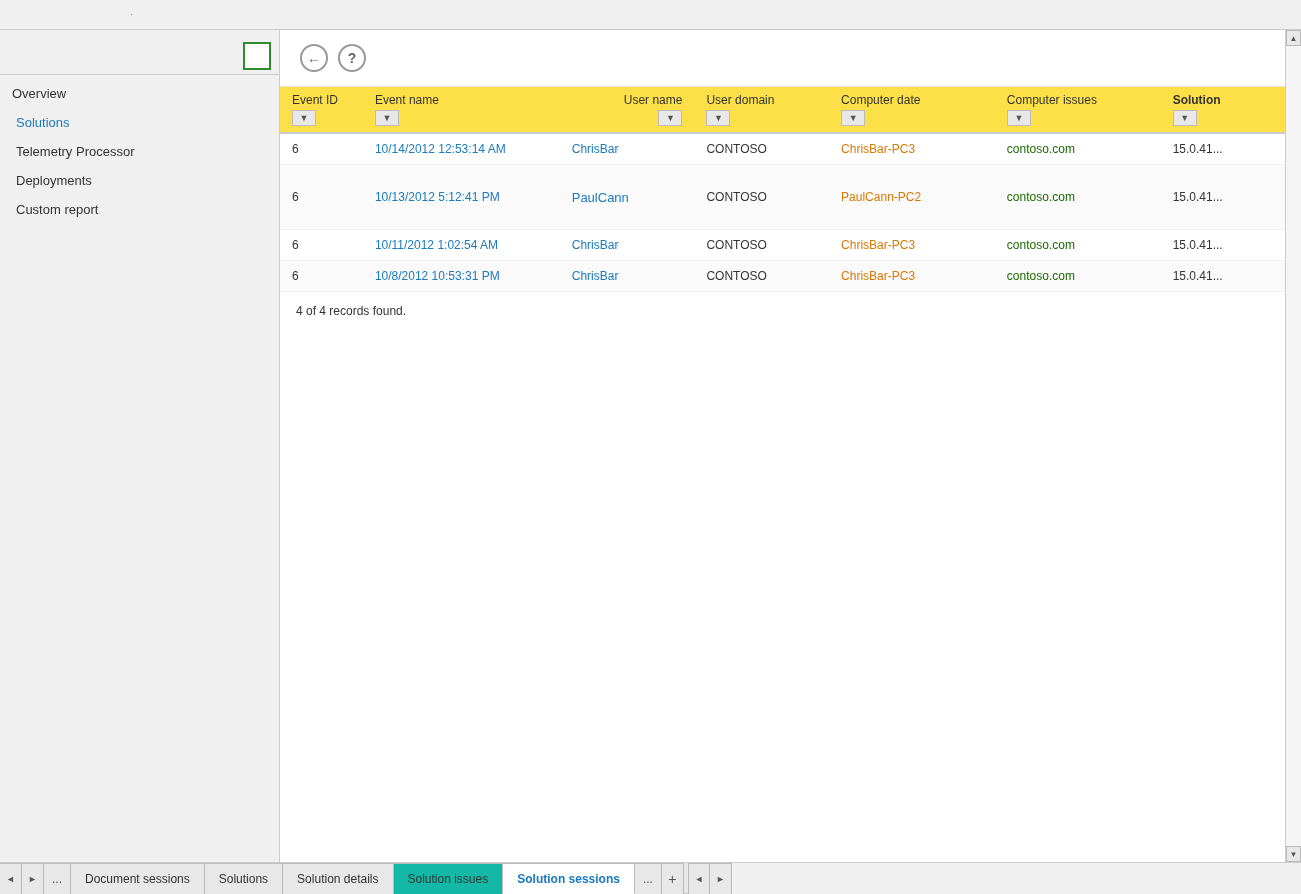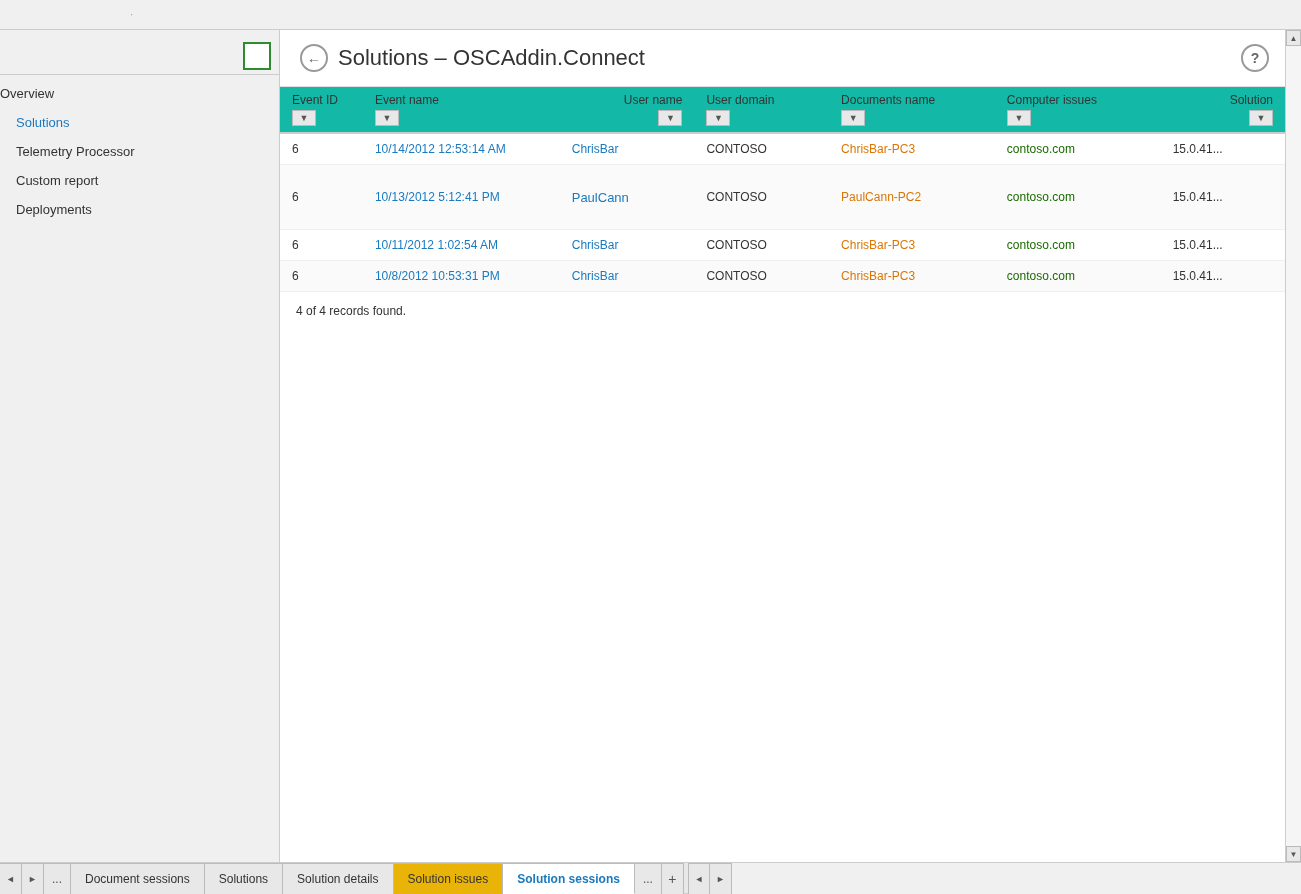--- a/index.html
+++ b/index.html
@@ -60,68 +60,67 @@
 
   <div style="display:flex; flex:1; overflow:hidden;">
 
     <div style="width:280px; background:#f0f0f0; border-right:1px solid #ccc; flex-shrink:0; padding-top:8px;">
 
       <div style="display:flex; justify-content:flex-end; padding:4px 8px; border-bottom:1px solid #ccc; margin-bottom:4px;">
         <div style="width:28px; height:28px; border:2px solid #2e8b2e; background:#fff; cursor:pointer;"></div>
       </div>
 
       <div id="sidebar-items-container">
-          <div style="padding: 7px 0; cursor: pointer; font-size: 13px; color: rgb(51, 51, 51);">Overview</div>
+          <div style="padding: 7px 12px; cursor: pointer; font-size: 13px; color: rgb(51, 51, 51);">Overview</div>
           <div style="padding: 7px 16px; cursor: pointer; font-size: 13px; color: rgb(26, 122, 191);">Solutions</div>
           <div style="padding: 7px 16px; cursor: pointer; font-size: 13px; color: rgb(51, 51, 51);">Telemetry Processor</div>
+          <div style="padding: 7px 16px; cursor: pointer; font-size: 13px; color: rgb(51, 51, 51);">Deployments</div>
           <div style="padding: 7px 16px; cursor: pointer; font-size: 13px; color: rgb(51, 51, 51);">Custom report</div>
-          <div style="padding: 7px 16px; cursor: pointer; font-size: 13px; color: rgb(51, 51, 51);">Deployments</div>
         </div>
     </div>
 
     <div style="flex:1; display:flex; overflow:hidden;">
 
       <div style="flex:1; background:#fff; display:flex; flex-direction:column; overflow:hidden;">
 
         <div style="display:flex; align-items:center; padding:14px 16px 14px 20px; border-bottom:1px solid #e0e0e0;">
           <div style="width:28px; height:28px; border:2px solid #999; border-radius:50%; display:flex; align-items:center; justify-content:center; cursor:pointer; color:#666; font-size:14px; margin-right:10px; flex-shrink:0;">
             <span>←</span>
           </div>
-          <span style="font-size:22px; font-weight:300; color:#333; flex:1;">Solutions – OSCAddin.Connect</span>
           <div style="width:28px; height:28px; border:2px solid #999; border-radius:50%; display:flex; align-items:center; justify-content:center; cursor:pointer; color:#666; font-size:14px; font-weight:bold;">
             <span>?</span>
           </div>
         </div>
 
         <div style="flex:1; overflow:auto;">
           <table style="width:100%; border-collapse:collapse; table-layout:fixed;">
             <colgroup>
               <col style="width:80px;">
               <col style="width:190px;">
               <col style="width:130px;">
               <col style="width:130px;">
               <col style="width:160px;">
               <col style="width:160px;">
               <col style="width:120px;">
             </colgroup>
             <thead id="table-head">
-            <tr style="background: #14b8a6; border-bottom: 2px solid rgb(204, 204, 204);">
+            <tr style="background: #fde047; border-bottom: 2px solid rgb(204, 204, 204);">
                   <th style="padding: 6px 12px; text-align: left; font-weight: normal; color: rgb(51, 51, 51); font-size: 12px; border-bottom: 2px solid rgb(204, 204, 204);"><div style="margin-bottom:3px;">Event ID</div>
       <div style="width:24px; height:16px; background:#e8e8e8; border:1px solid #bbb; display:inline-flex; align-items:center; justify-content:center; cursor:pointer; font-size:9px; color:#555;">▼</div></th>
                   <th style="padding: 6px 12px; text-align: left; font-weight: normal; color: rgb(51, 51, 51); font-size: 12px; border-bottom: 2px solid rgb(204, 204, 204);"><div style="margin-bottom:3px;">Event name</div>
       <div style="width:24px; height:16px; background:#e8e8e8; border:1px solid #bbb; display:inline-flex; align-items:center; justify-content:center; cursor:pointer; font-size:9px; color:#555;">▼</div></th>
                   <th style="padding: 6px 12px; text-align: right; font-weight: normal; color: rgb(51, 51, 51); font-size: 12px; border-bottom: 2px solid rgb(204, 204, 204);"><div style="margin-bottom:3px;">User name</div>
       <div style="width:24px; height:16px; background:#e8e8e8; border:1px solid #bbb; display:inline-flex; align-items:center; justify-content:center; cursor:pointer; font-size:9px; color:#555;">▼</div></th>
                   <th style="padding: 6px 12px; text-align: left; font-weight: normal; color: rgb(51, 51, 51); font-size: 12px; border-bottom: 2px solid rgb(204, 204, 204);"><div style="margin-bottom:3px;">User domain</div>
       <div style="width:24px; height:16px; background:#e8e8e8; border:1px solid #bbb; display:inline-flex; align-items:center; justify-content:center; cursor:pointer; font-size:9px; color:#555;">▼</div></th>
-                  <th style="padding: 6px 12px; text-align: left; font-weight: normal; color: rgb(51, 51, 51); font-size: 12px; border-bottom: 2px solid rgb(204, 204, 204);"><div style="margin-bottom:3px;">Documents name</div>
+                  <th style="padding: 6px 12px; text-align: left; font-weight: normal; color: rgb(51, 51, 51); font-size: 12px; border-bottom: 2px solid rgb(204, 204, 204);"><div style="margin-bottom:3px;">Computer date</div>
       <div style="width:24px; height:16px; background:#e8e8e8; border:1px solid #bbb; display:inline-flex; align-items:center; justify-content:center; cursor:pointer; font-size:9px; color:#555;">▼</div></th>
                   <th style="padding: 6px 12px; text-align: left; font-weight: normal; color: rgb(51, 51, 51); font-size: 12px; border-bottom: 2px solid rgb(204, 204, 204);"><div style="margin-bottom:3px;">Computer issues</div>
       <div style="width:24px; height:16px; background:#e8e8e8; border:1px solid #bbb; display:inline-flex; align-items:center; justify-content:center; cursor:pointer; font-size:9px; color:#555;">▼</div></th>
-                  <th style="padding: 6px 12px; text-align: right; font-weight: normal; color: rgb(51, 51, 51); font-size: 12px; border-bottom: 2px solid rgb(204, 204, 204);"><div style="margin-bottom:3px;">Solution</div>
+                  <th style="padding: 6px 12px; text-align: left; font-weight: bold; color: rgb(51, 51, 51); font-size: 12px; border-bottom: 2px solid rgb(204, 204, 204);"><div style="margin-bottom:3px;">Solution</div>
       <div style="width:24px; height:16px; background:#e8e8e8; border:1px solid #bbb; display:inline-flex; align-items:center; justify-content:center; cursor:pointer; font-size:9px; color:#555;">▼</div></th>
                 </tr>
               </thead>
             <tbody id="table-body">
             <tr style="background: rgb(255, 255, 255);">
                   <td style="padding: 8px 12px; border-bottom: 1px solid rgb(240, 240, 240); font-size: 12px; color: rgb(51, 51, 51); white-space: nowrap; overflow: hidden; text-overflow: ellipsis; cursor: default;">6</td>
                   <td style="padding: 8px 12px; border-bottom: 1px solid rgb(240, 240, 240); font-size: 12px; color: rgb(26, 122, 191); white-space: nowrap; overflow: hidden; text-overflow: ellipsis; cursor: pointer;">10/14/2012 12:53:14 AM</td>
                   <td style="padding: 8px 12px; border-bottom: 1px solid rgb(240, 240, 240); font-size: 12px; color: rgb(26, 122, 191); white-space: nowrap; overflow: hidden; text-overflow: ellipsis; cursor: pointer;">ChrisBar</td>
                   <td style="padding: 8px 12px; border-bottom: 1px solid rgb(240, 240, 240); font-size: 12px; color: rgb(51, 51, 51); white-space: nowrap; overflow: hidden; text-overflow: ellipsis; cursor: default;">CONTOSO</td>
                   <td style="padding: 8px 12px; border-bottom: 1px solid rgb(240, 240, 240); font-size: 12px; color: rgb(217, 119, 6); white-space: nowrap; overflow: hidden; text-overflow: ellipsis; cursor: pointer;">ChrisBar-PC3</td>
@@ -172,21 +171,21 @@
   </div>
 
   <div style="height:32px; background:#f0f0f0; border-top:1px solid #ccc; display:flex; align-items:stretch; overflow:hidden;">
     <div style="width:22px; background:#e8e8e8; border:1px solid #bbb; border-bottom:none; border-left:none; display:flex; align-items:center; justify-content:center; cursor:pointer; font-size:9px; color:#555;">◄</div>
     <div style="width:22px; background:#e8e8e8; border:1px solid #bbb; border-bottom:none; border-left:none; display:flex; align-items:center; justify-content:center; cursor:pointer; font-size:9px; color:#555;">►</div>
     <div style="padding:0 8px; display:flex; align-items:center; font-size:12px; color:#555; background:#e8e8e8; border:1px solid #bbb; border-bottom:none; border-left:none; cursor:pointer;">...</div>
     <div id="bottom-tabs-container" style="display:flex; align-items:stretch;text-align:right;">
         <div style="padding: 0px 14px; border-top: 1px solid rgb(187, 187, 187); border-right: 1px solid rgb(187, 187, 187); border-image: initial; border-bottom: none; border-left: none; background: rgb(232, 232, 232); display: flex; align-items: center; cursor: pointer; font-size: 12px; color: rgb(51, 51, 51); white-space: nowrap; font-weight: normal;">Document sessions</div>
         <div style="padding: 0px 14px; border-top: 1px solid rgb(187, 187, 187); border-right: 1px solid rgb(187, 187, 187); border-image: initial; border-bottom: none; border-left: none; background: rgb(232, 232, 232); display: flex; align-items: center; cursor: pointer; font-size: 12px; color: rgb(51, 51, 51); white-space: nowrap; font-weight: normal;">Solutions</div>
         <div style="padding: 0px 14px; border-top: 1px solid rgb(187, 187, 187); border-right: 1px solid rgb(187, 187, 187); border-image: initial; border-bottom: none; border-left: none; background: rgb(232, 232, 232); display: flex; align-items: center; cursor: pointer; font-size: 12px; color: rgb(51, 51, 51); white-space: nowrap; font-weight: normal;">Solution details</div>
-        <div style="padding: 0px 14px; border-top: 1px solid rgb(187, 187, 187); border-right: 1px solid rgb(187, 187, 187); border-image: initial; border-bottom: none; border-left: none; background: #eab308; display: flex; align-items: center; cursor: pointer; font-size: 12px; color: rgb(51, 51, 51); white-space: nowrap; font-weight: normal;">Solution issues</div>
+        <div style="padding: 0px 14px; border-top: 1px solid rgb(187, 187, 187); border-right: 1px solid rgb(187, 187, 187); border-image: initial; border-bottom: none; border-left: none; background: #14b8a6; display: flex; align-items: center; cursor: pointer; font-size: 12px; color: rgb(51, 51, 51); white-space: nowrap; font-weight: normal;">Solution issues</div>
         <div style="padding: 0px 14px; border-top: 1px solid rgb(187, 187, 187); border-right: 1px solid rgb(187, 187, 187); border-image: initial; border-bottom: 1px solid rgb(255, 255, 255); border-left: none; background: rgb(255, 255, 255); display: flex; align-items: center; cursor: pointer; font-size: 12px; color: rgb(26, 122, 191); white-space: nowrap; font-weight: 600;">Solution sessions</div>
       </div>
     <div style="padding:0 8px; display:flex; align-items:center; font-size:12px; color:#555; background:#e8e8e8; border:1px solid #bbb; border-bottom:none; border-left:none; cursor:pointer;">...</div>
     <div style="width:22px; background:#e8e8e8; border:1px solid #bbb; border-bottom:none; border-left:none; display:flex; align-items:center; justify-content:center; cursor:pointer; font-size:14px; color:#555;">+</div>
     <div style="width:4px; background:#e8e8e8; border-bottom:1px solid #ccc;"></div>
 
     <div style="width:22px; background:#e8e8e8; border:1px solid #bbb; border-bottom:none; display:flex; align-items:center; justify-content:center; cursor:pointer; font-size:9px; color:#555;">◄</div>
     <div style="width:22px; background:#e8e8e8; border:1px solid #bbb; border-bottom:none; border-left:none; display:flex; align-items:center; justify-content:center; cursor:pointer; font-size:9px; color:#555;">►</div>
   </div>
 

